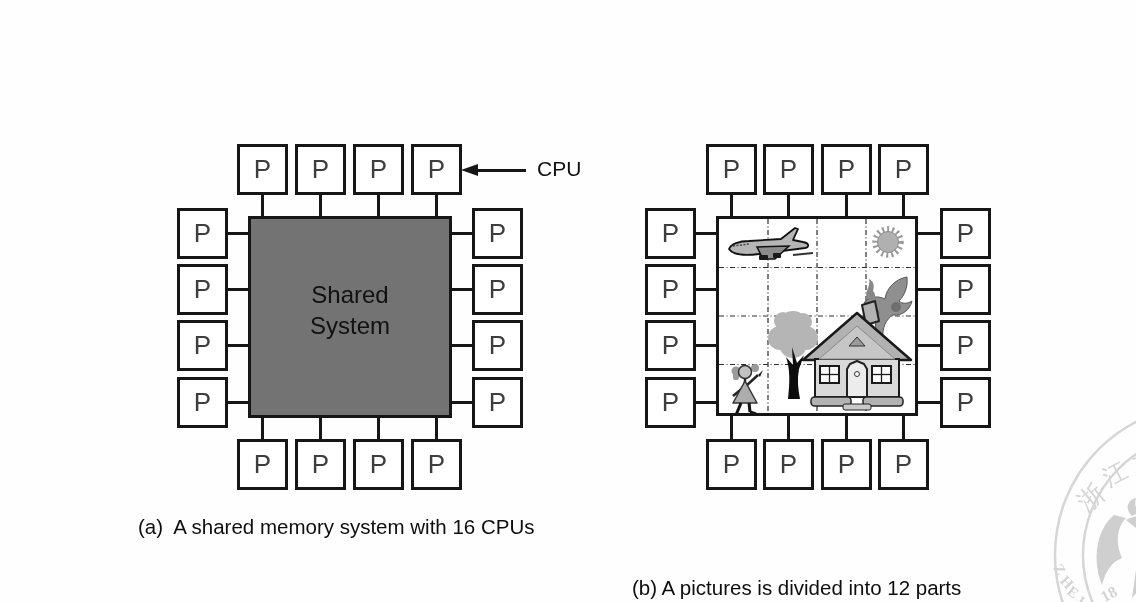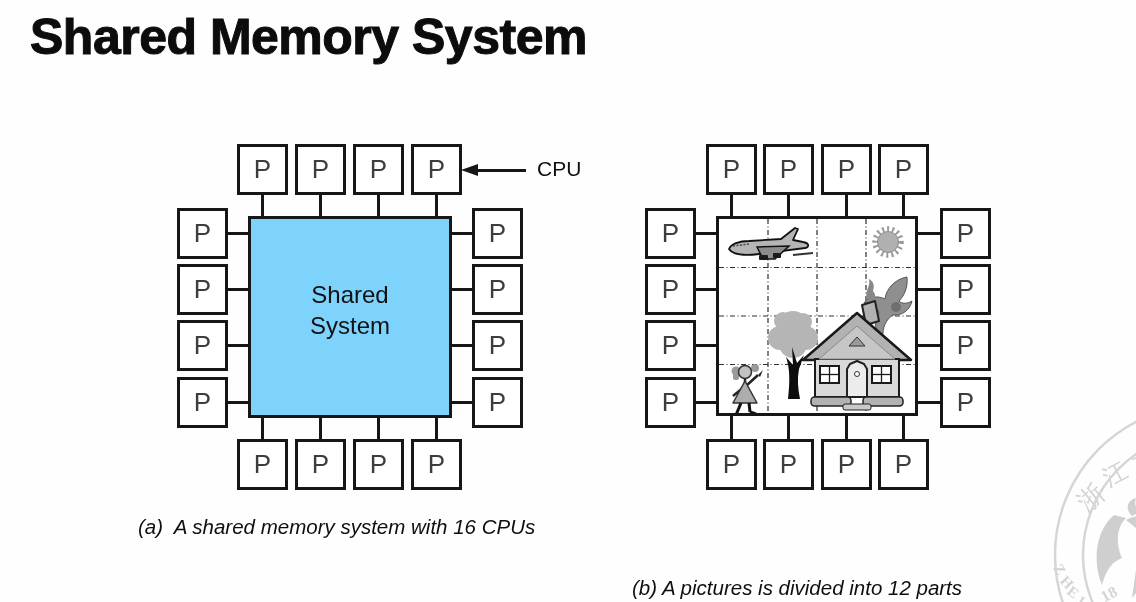--- a/index.html
+++ b/index.html
@@ -13,50 +13,49 @@
     color:#0c0c0c;letter-spacing:-0.5px;-webkit-text-stroke:1px #0c0c0c;
     white-space:nowrap;
   }
   .pbox{
     position:absolute;width:51px;height:51px;box-sizing:border-box;
     border:3px solid #161616;background:#fff;display:flex;align-items:center;
     justify-content:center;font-size:26px;color:#3d3d3d;
   }
   .memory-box{
     position:absolute;left:248px;top:216px;width:204px;height:202px;
-    box-sizing:border-box;border:3px solid #161616;background:#7dd3fc;
+    box-sizing:border-box;border:3px solid #161616;background:#737373;
     display:flex;flex-direction:column;align-items:center;justify-content:center;
     padding-bottom:14px;font-size:24px;color:#111;line-height:31px;text-align:center;
   }
   .picture-box{
     position:absolute;left:716px;top:216px;width:202px;height:200px;
     box-sizing:border-box;border:3px solid #161616;background:#fff;
   }
   .conn{position:absolute;background:#161616;}
   .conn.v{width:3px;}
   .conn.h{height:3px;}
   .arrow-line{position:absolute;left:468px;top:169px;width:58px;height:3px;background:#161616;}
   .arrow-head{
     position:absolute;left:461px;top:164px;width:0;height:0;
     border-top:6px solid transparent;border-bottom:6px solid transparent;
     border-right:17px solid #161616;
   }
   .cpu-label{position:absolute;left:537px;top:157px;font-size:21px;color:#101010;}
-  .caption{position:absolute;font-size:20.5px;color:#0e0e0e;white-space:pre-wrap;font-style:italic;}
+  .caption{position:absolute;font-size:20.5px;color:#0e0e0e;white-space:pre-wrap;}
   .caption-a{left:138px;top:515px;}
   .caption-b{left:632px;top:513px;line-height:30px;}
   .watermark{position:absolute;left:1036px;top:420px;width:220px;height:220px;opacity:0.95;}
   .wm-letter{font-family:"Liberation Serif",serif;font-weight:bold;fill:#d2d2d2;}
 </style>
 </head>
 <body>
 
 <div class="slide">
 
-  <div class="title">Shared Memory System</div>
 
   <div>
 
     <div class="pbox" style="left:237px;top:144px">P</div>
     <div class="pbox" style="left:295px;top:144px">P</div>
     <div class="pbox" style="left:353px;top:144px">P</div>
     <div class="pbox" style="left:411px;top:144px">P</div>
 
     <div class="pbox" style="left:237px;top:439px">P</div>
     <div class="pbox" style="left:295px;top:439px">P</div>

